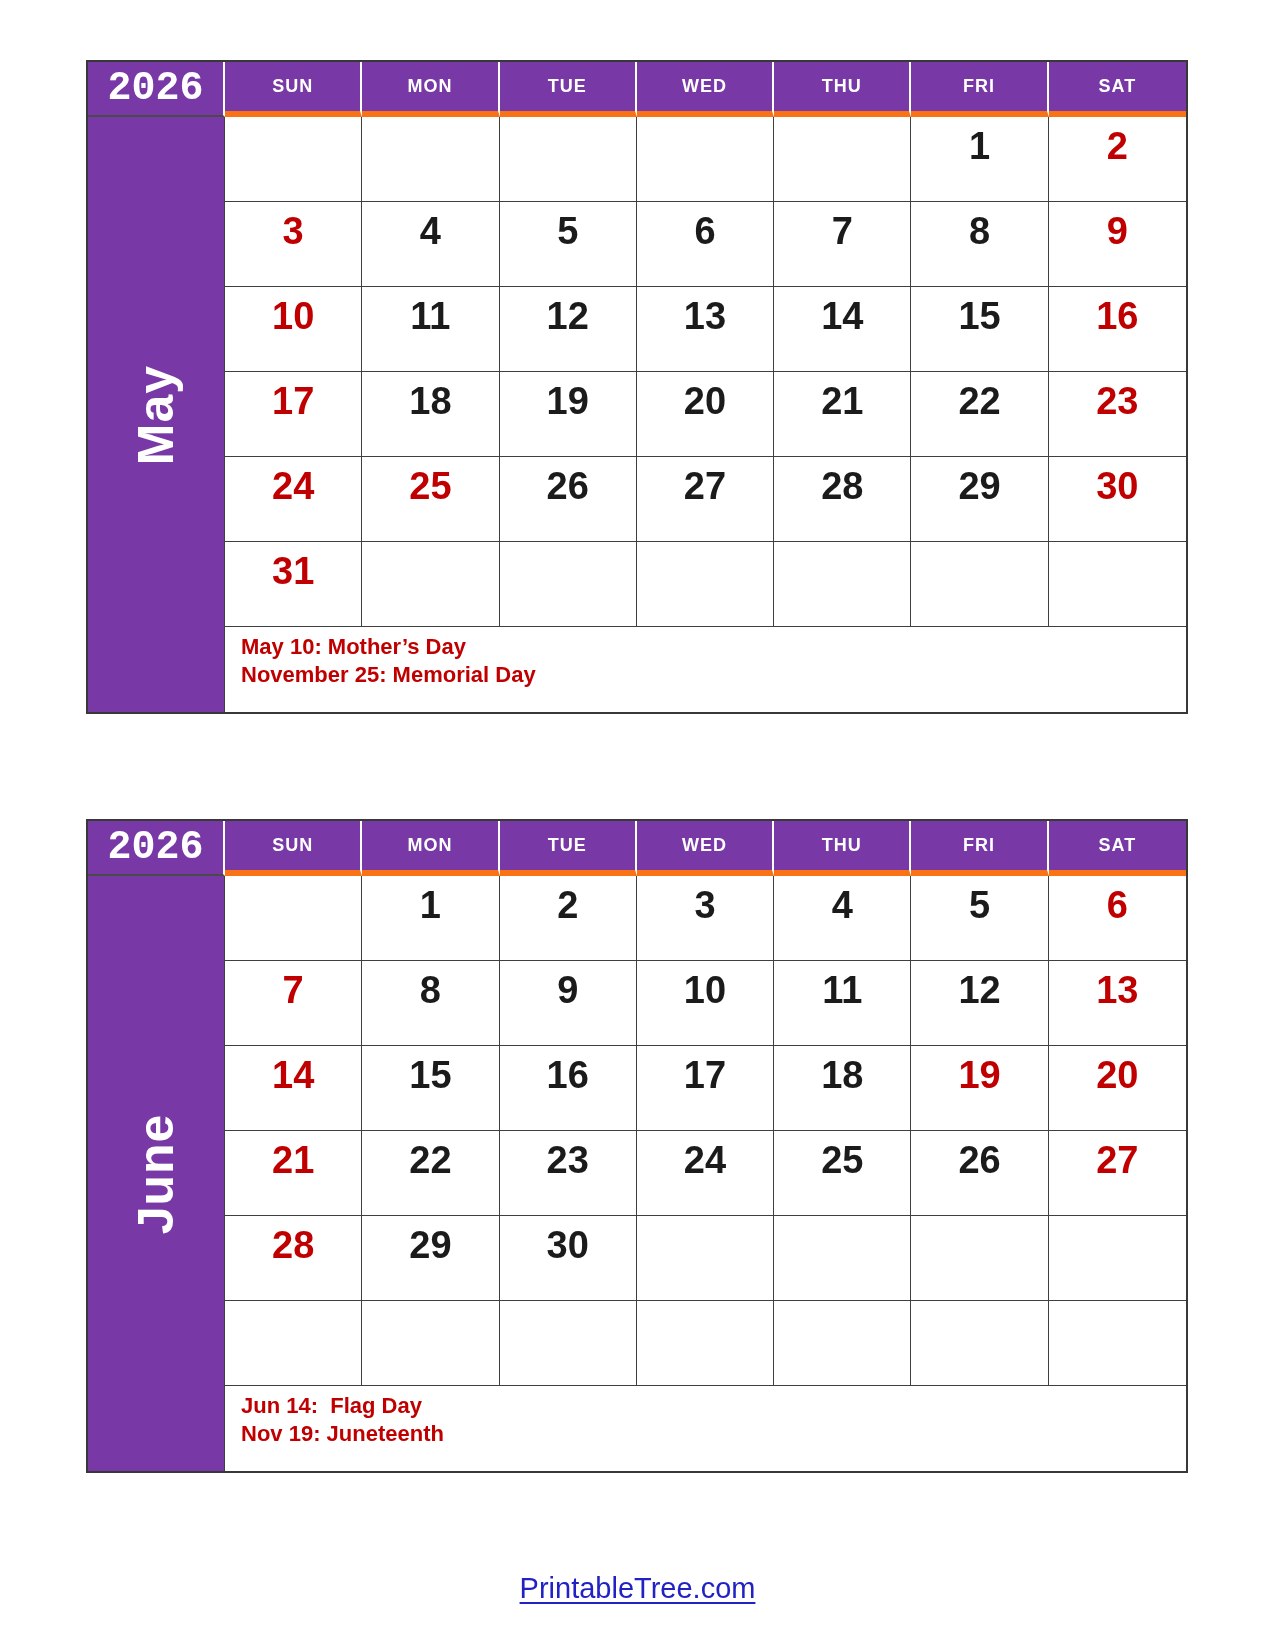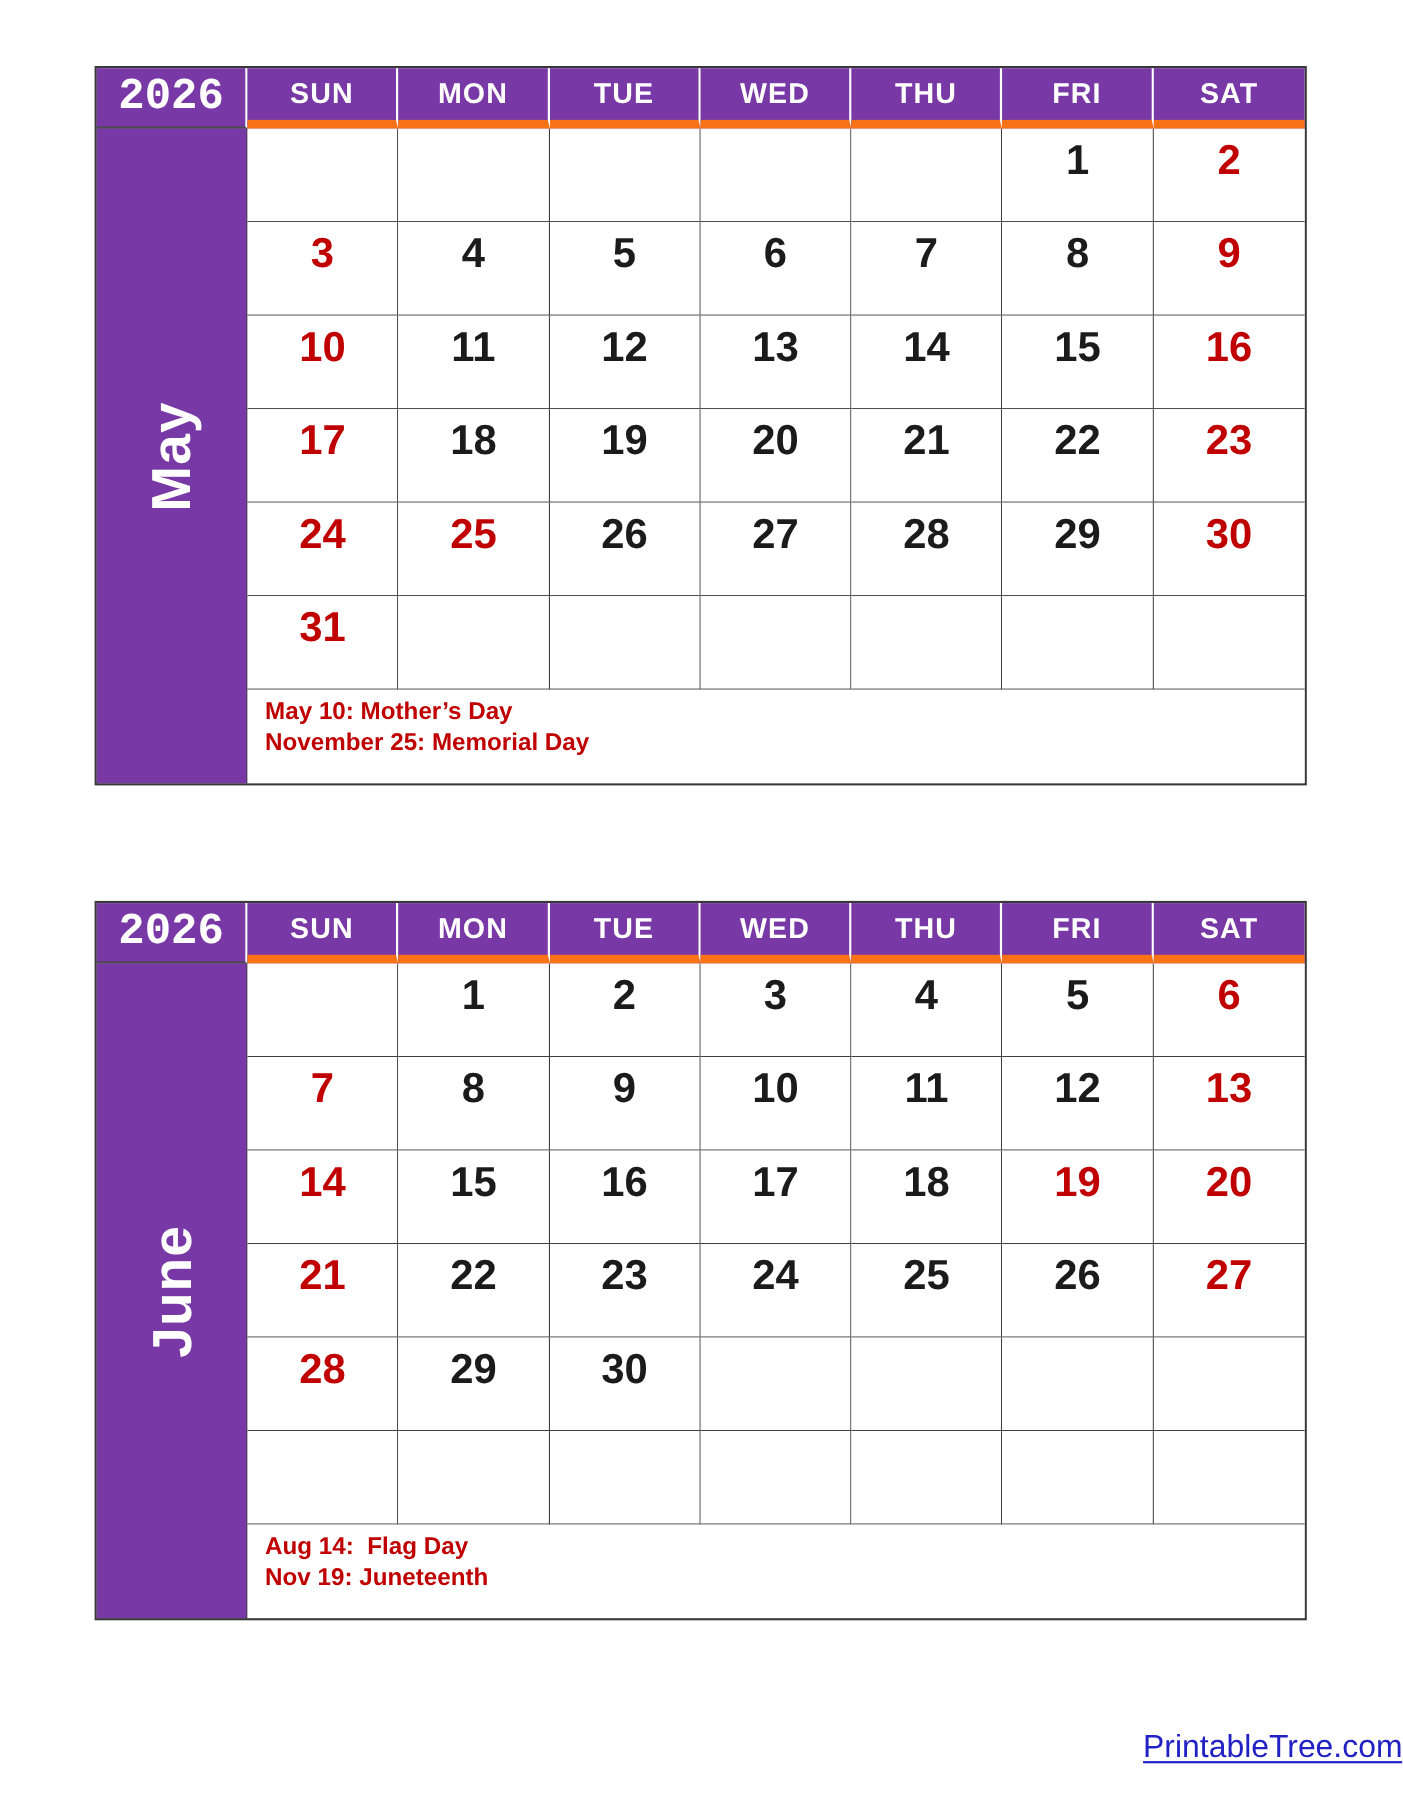--- a/index.html
+++ b/index.html
@@ -38,25 +38,25 @@
     font-size:40px;
     display:flex;align-items:center;justify-content:center;
     border-right:2px solid #ffffff;
     border-bottom:2px solid #4a4a4a;
     font-family:Liberation Mono, monospace;
   }
   .dow-cell{
     background:var(--purple);
     color:#ffffff;
     font-weight:bold;
-    font-size:26px;
+    font-size:18px;
     letter-spacing:1px;
     display:flex;align-items:center;justify-content:center;
     border-right:2px solid #ffffff;
-    border-bottom:8px solid #f97316;
+    border-bottom:6px solid #f97316;
   }
   .dow-cell.last{border-right:none;}
   .month-band{
     grid-column:1;grid-row:2 / 9;
     background:var(--purple);
     border-right:1.5px solid var(--grid);
     display:flex;align-items:center;justify-content:center;
     overflow:hidden;
   }
   .month-label{
@@ -87,21 +87,21 @@
   .holiday-line{
     color:var(--red);
     font-weight:bold;
     font-size:22px;
     line-height:1.25;
     white-space:pre-wrap;
   }
   .footer{
     position:absolute;
     left:0;top:1572px;width:100%;
-    text-align:right;
+    text-align:center;
   }
   .footer a{
     color:var(--blue);
     font-size:29px;
     text-decoration:underline;
     text-underline-offset:4px;
     cursor:pointer;
   }
 </style>
 </head>
@@ -219,21 +219,21 @@
           <div class="day-cell"></div>
           <div class="day-cell last"></div>
           <div class="day-cell"></div>
           <div class="day-cell"></div>
           <div class="day-cell"></div>
           <div class="day-cell"></div>
           <div class="day-cell"></div>
           <div class="day-cell"></div>
           <div class="day-cell last"></div>
           <div class="holiday-panel">
-            <div class="holiday-line">Aug 14:  Flag Day</div>
+            <div class="holiday-line">Jun 14:  Flag Day</div>
             <div class="holiday-line">Nov 19: Juneteenth</div>
           </div>
         </div>
   </section>
     </div>
   <div class="footer">
     <a>PrintableTree.com</a>
   </div>
 </div>
 

